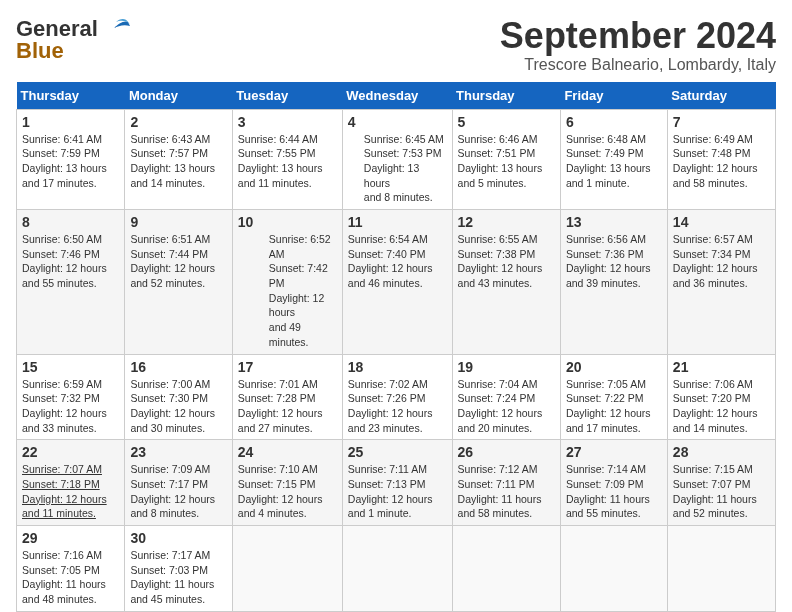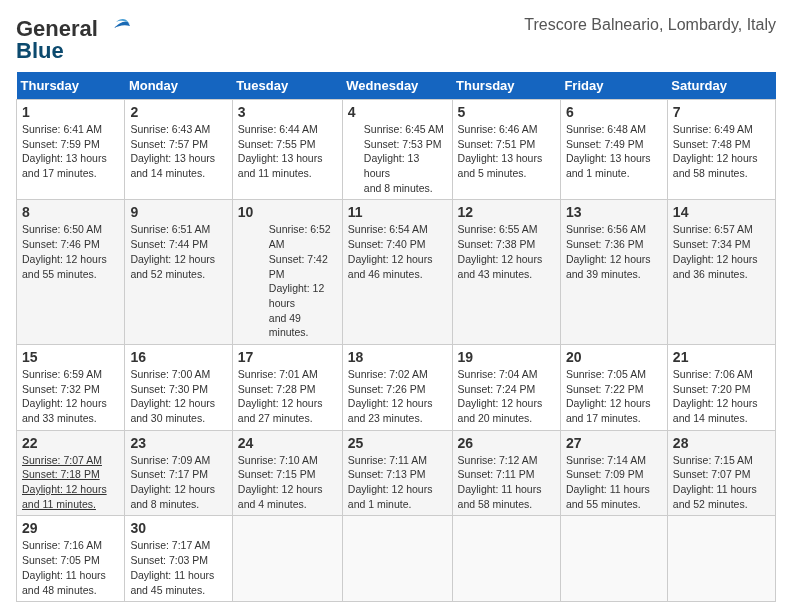--- a/index.html
+++ b/index.html
@@ -84,23 +84,24 @@
 
 <div class="header">
   <div class="logo">
     <div class="logo-row">
       <span style="font-size:22px;font-weight:bold;color:#333;">General</span>
       <svg width="32" height="22" viewBox="0 0 32 22">
         <path d="M28 4 C24 2, 18 6, 14 10 C18 8, 24 6, 30 8 Z" fill="#1a6ab5"></path>
         <path d="M28 4 C26 0, 20 0, 16 4 C20 2, 26 2, 30 6 Z" fill="#4a9fd5"></path>
       </svg>
     </div>
-    <span style="font-size:22px;font-weight:bold;color:#0c4a6e;margin-top:-4px;">Blue</span>
+    <span style="font-size:22px;font-weight:bold;color:#a16207;margin-top:-4px;">Blue</span>
   </div>
   <div class="title-section">
+    <div class="month-title">September 2024</div>
     <div class="location-title">Trescore Balneario, Lombardy, Italy</div>
   </div>
 </div>
 
 <table>
   <thead>
     <tr>
     <th>Thursday</th>
         <th>Monday</th>
         <th>Tuesday</th>

